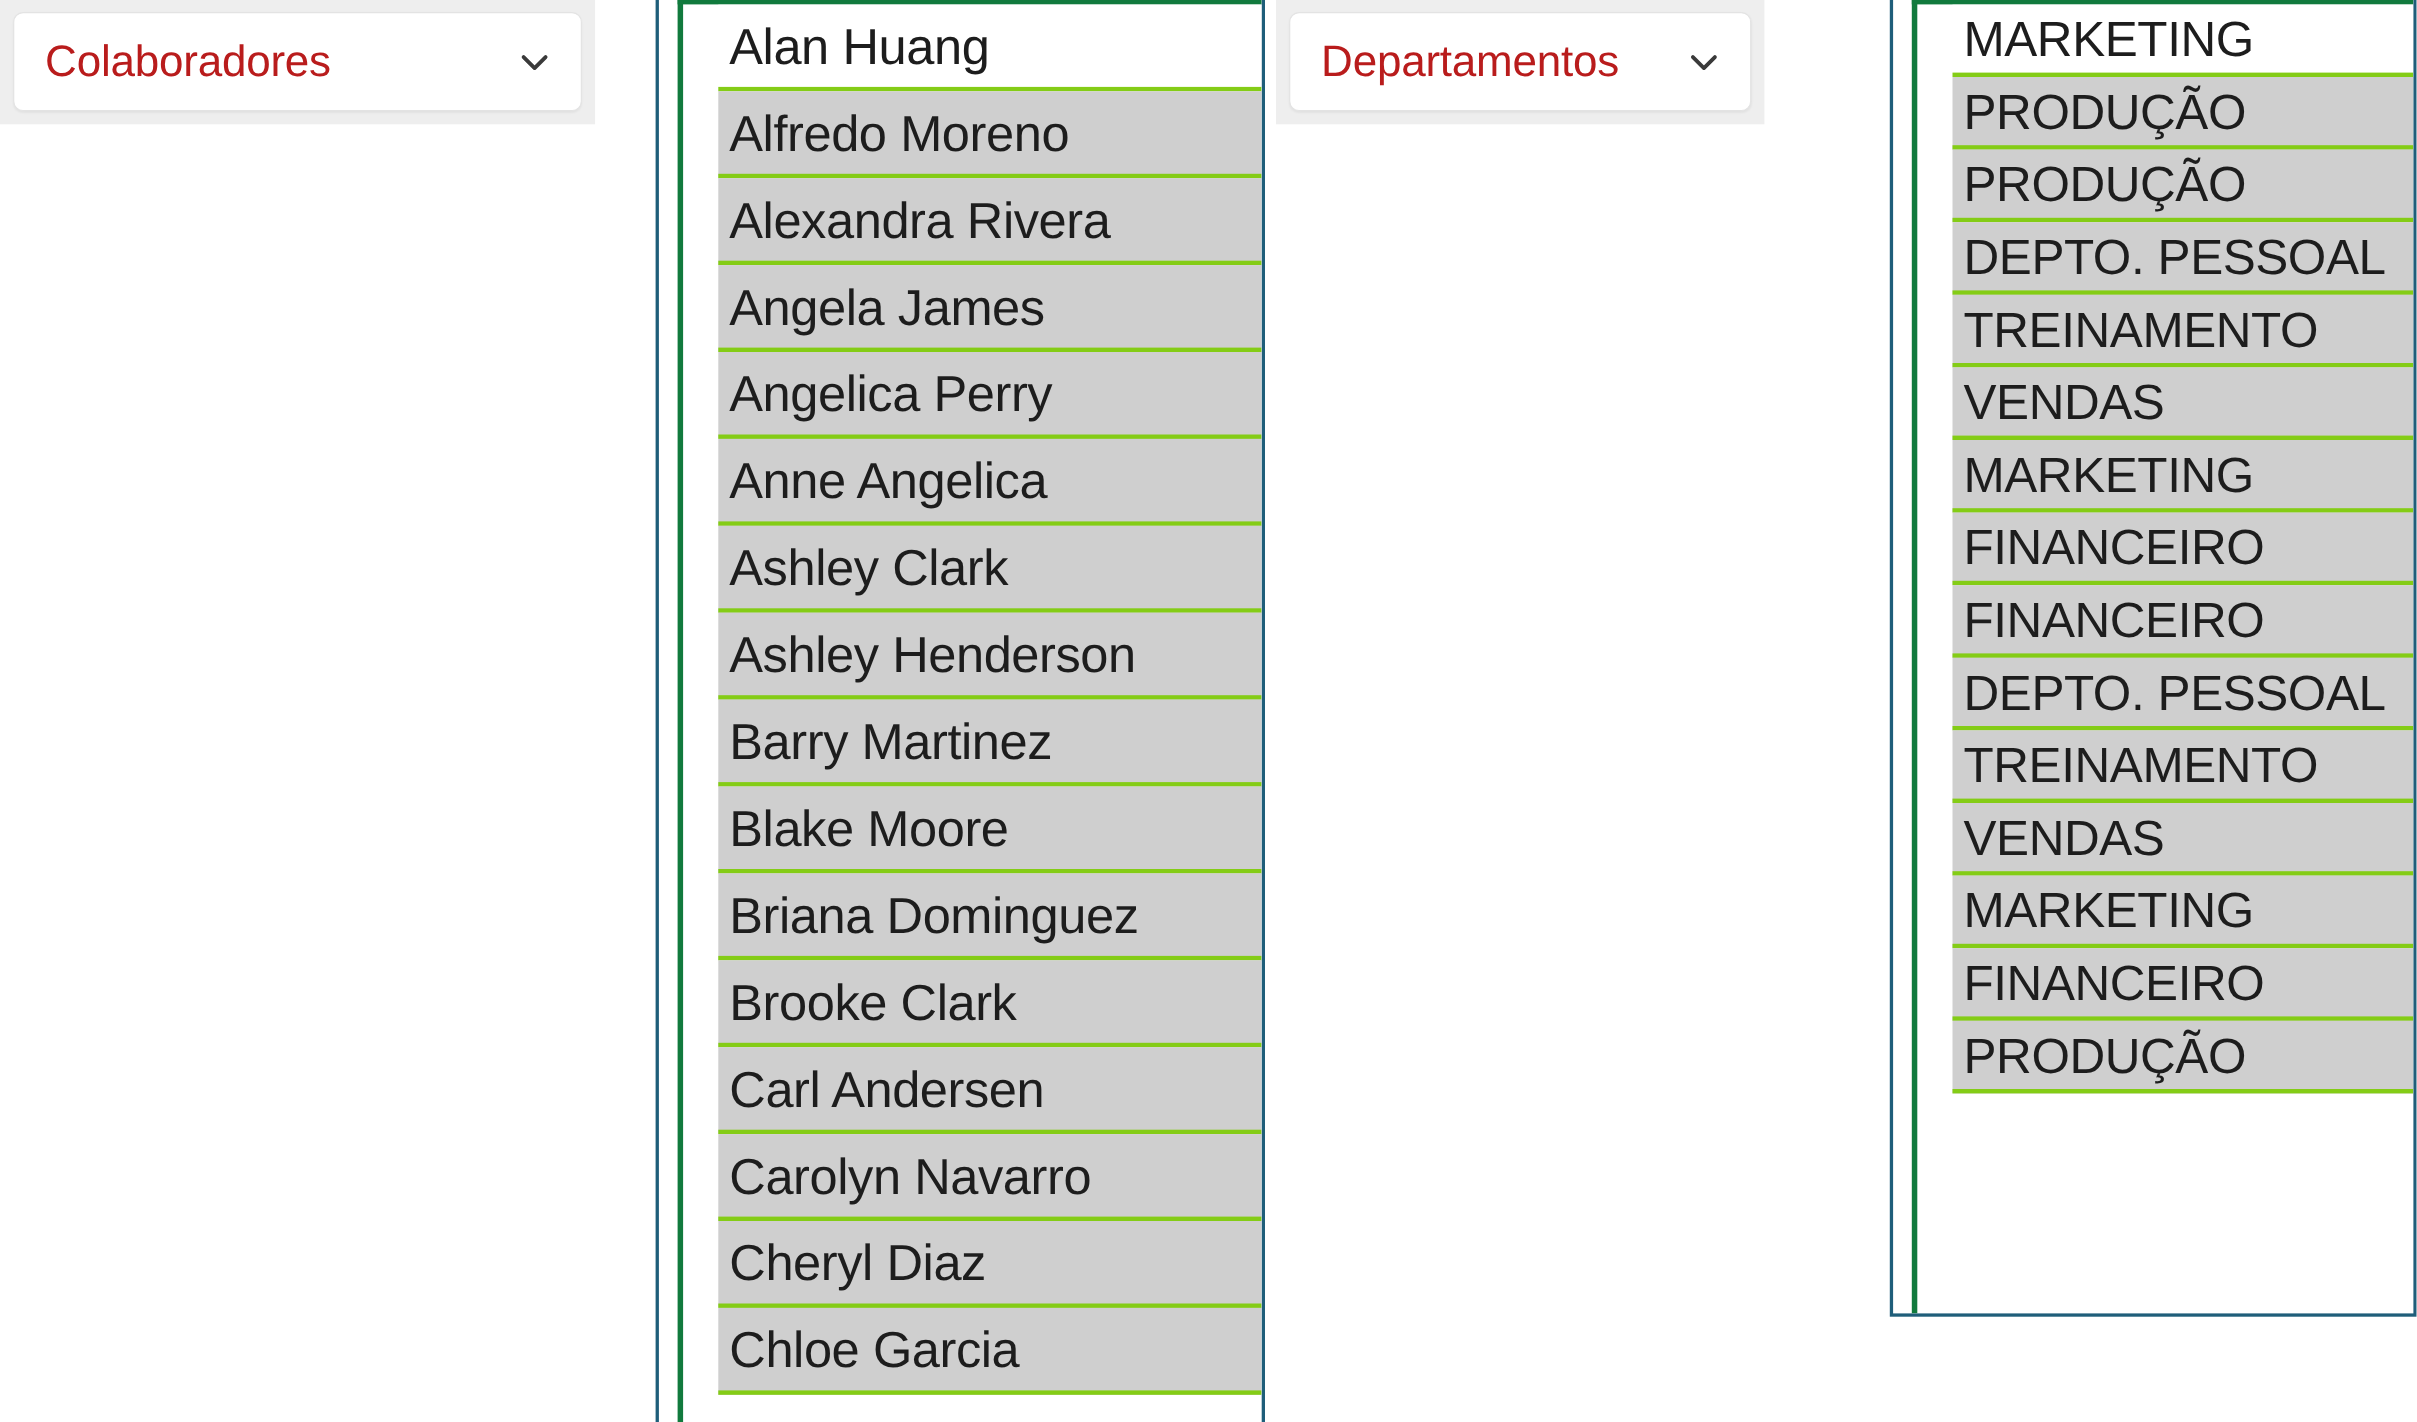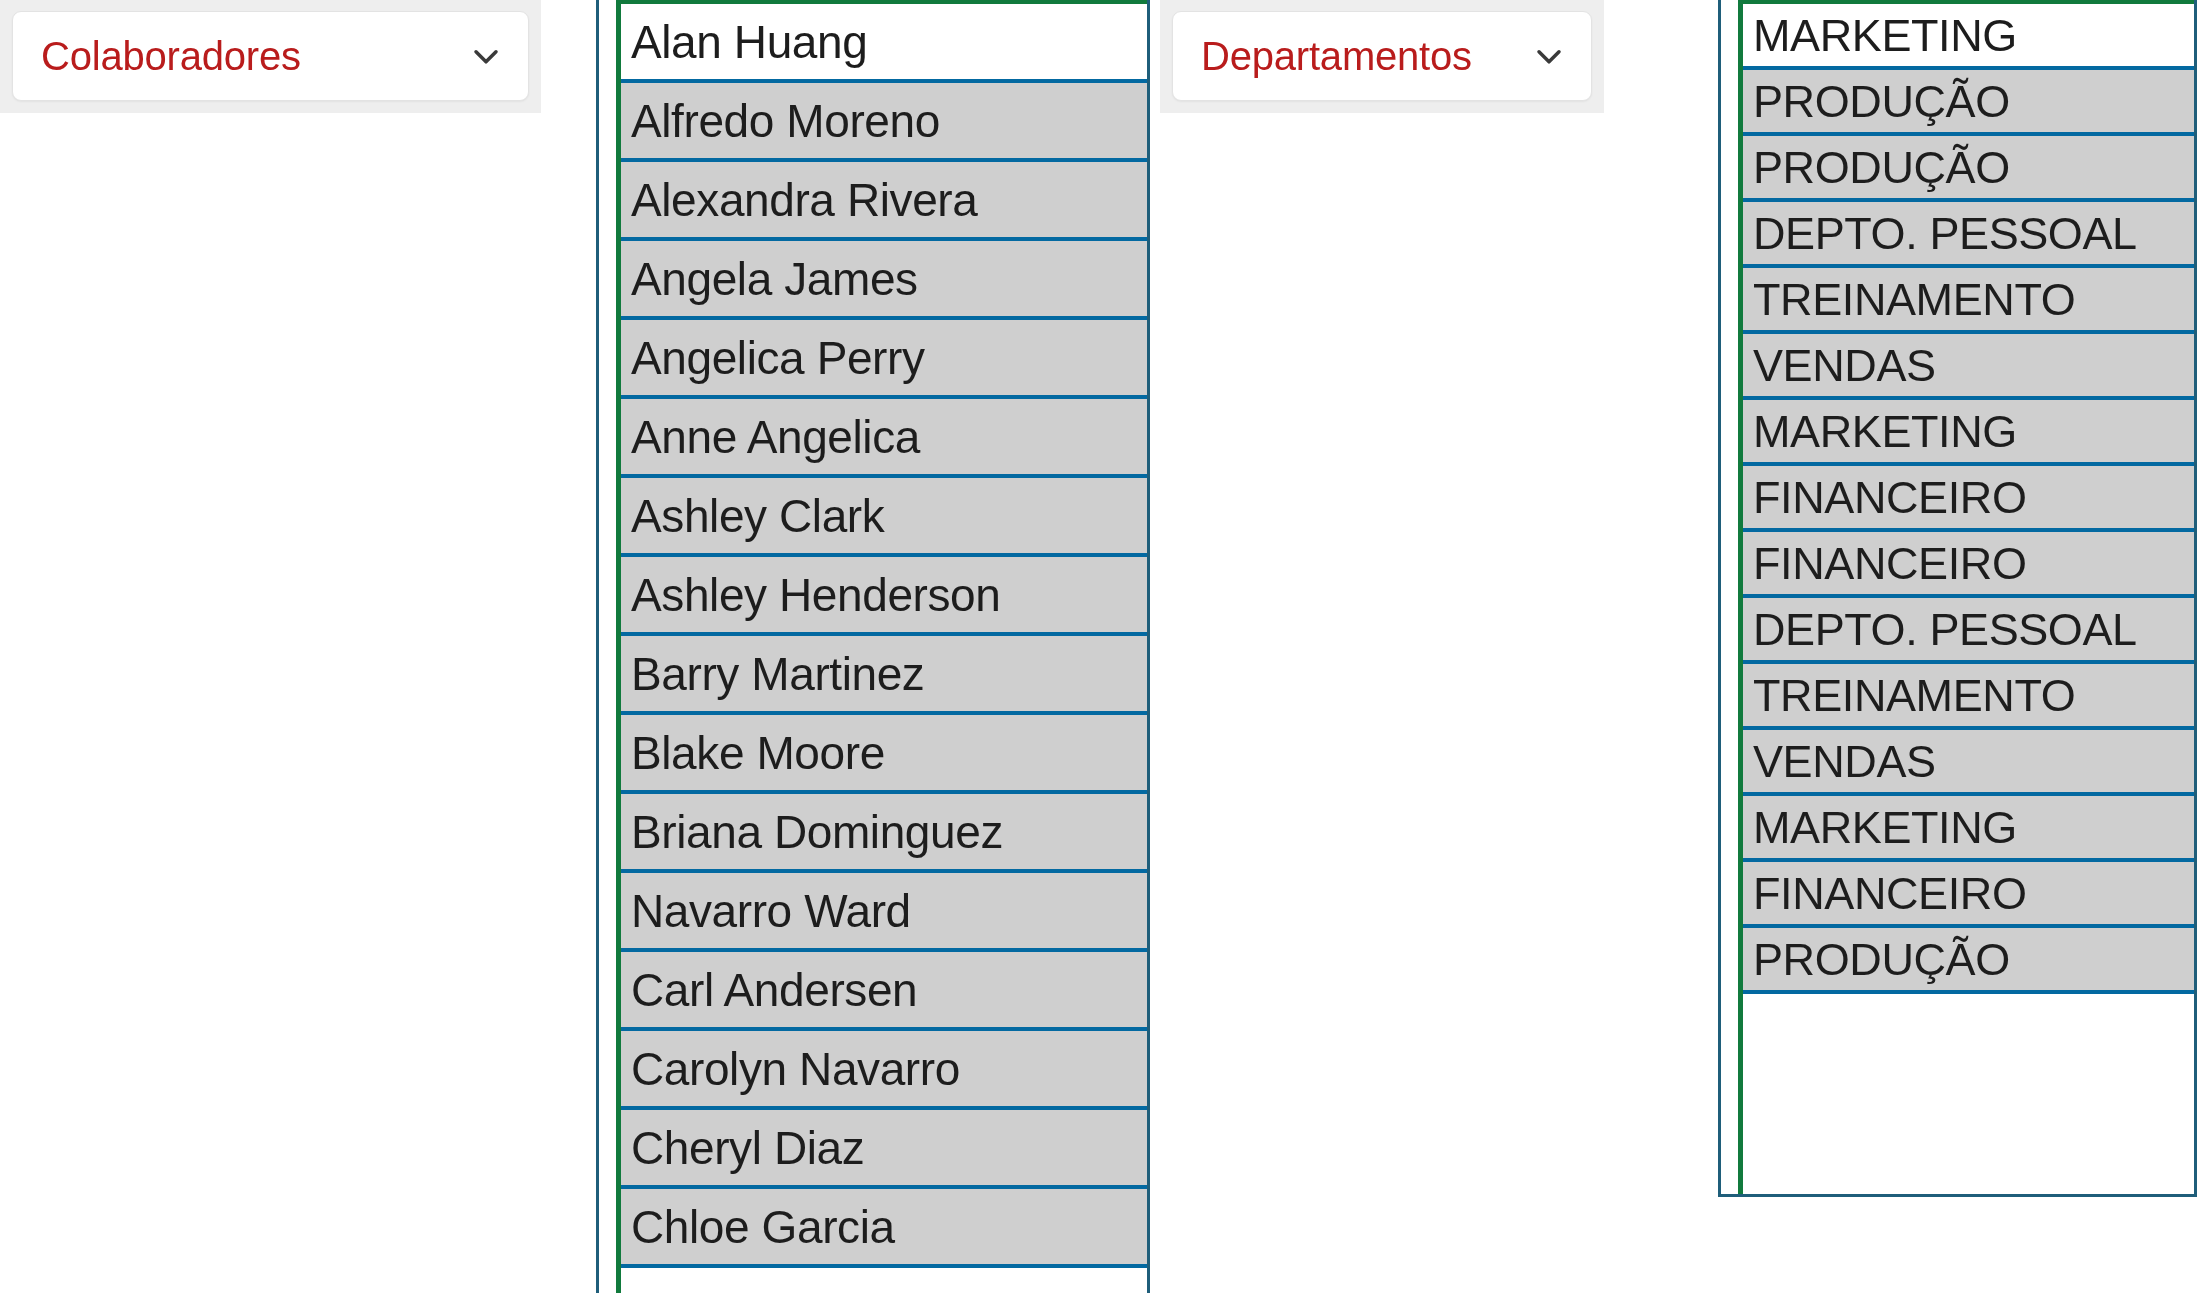--- a/index.html
+++ b/index.html
@@ -73,25 +73,26 @@
     border-top: 5px solid #117a3d;
     box-sizing: border-box;
     overflow: hidden;
   }
   .list-rows {
     display: block;
   }
   .row {
     box-sizing: border-box;
     background: #cfcfcf;
-    border-bottom: 4px solid #0369a1;
+    border-bottom: 4px solid #84cc16;
     display: flex;
     align-items: center;
     padding-left: 10px;
     cursor: pointer;
+    margin-left: 32px;
   }
   .row.is-selected {
     background: #ffffff;
   }
   .row-label {
     font-size: 45px;
     color: #1d1d1d;
     line-height: 1;
     white-space: nowrap;
     letter-spacing: -0.4px;
@@ -154,21 +155,21 @@
         <div class="row">
           <span class="row-label">Barry Martinez</span>
         </div>
         <div class="row">
           <span class="row-label">Blake Moore</span>
         </div>
         <div class="row">
           <span class="row-label">Briana Dominguez</span>
         </div>
         <div class="row">
-          <span class="row-label">Navarro Ward</span>
+          <span class="row-label">Brooke Clark</span>
         </div>
         <div class="row">
           <span class="row-label">Carl Andersen</span>
         </div>
         <div class="row">
           <span class="row-label">Carolyn Navarro</span>
         </div>
         <div class="row">
           <span class="row-label">Cheryl Diaz</span>
         </div>

